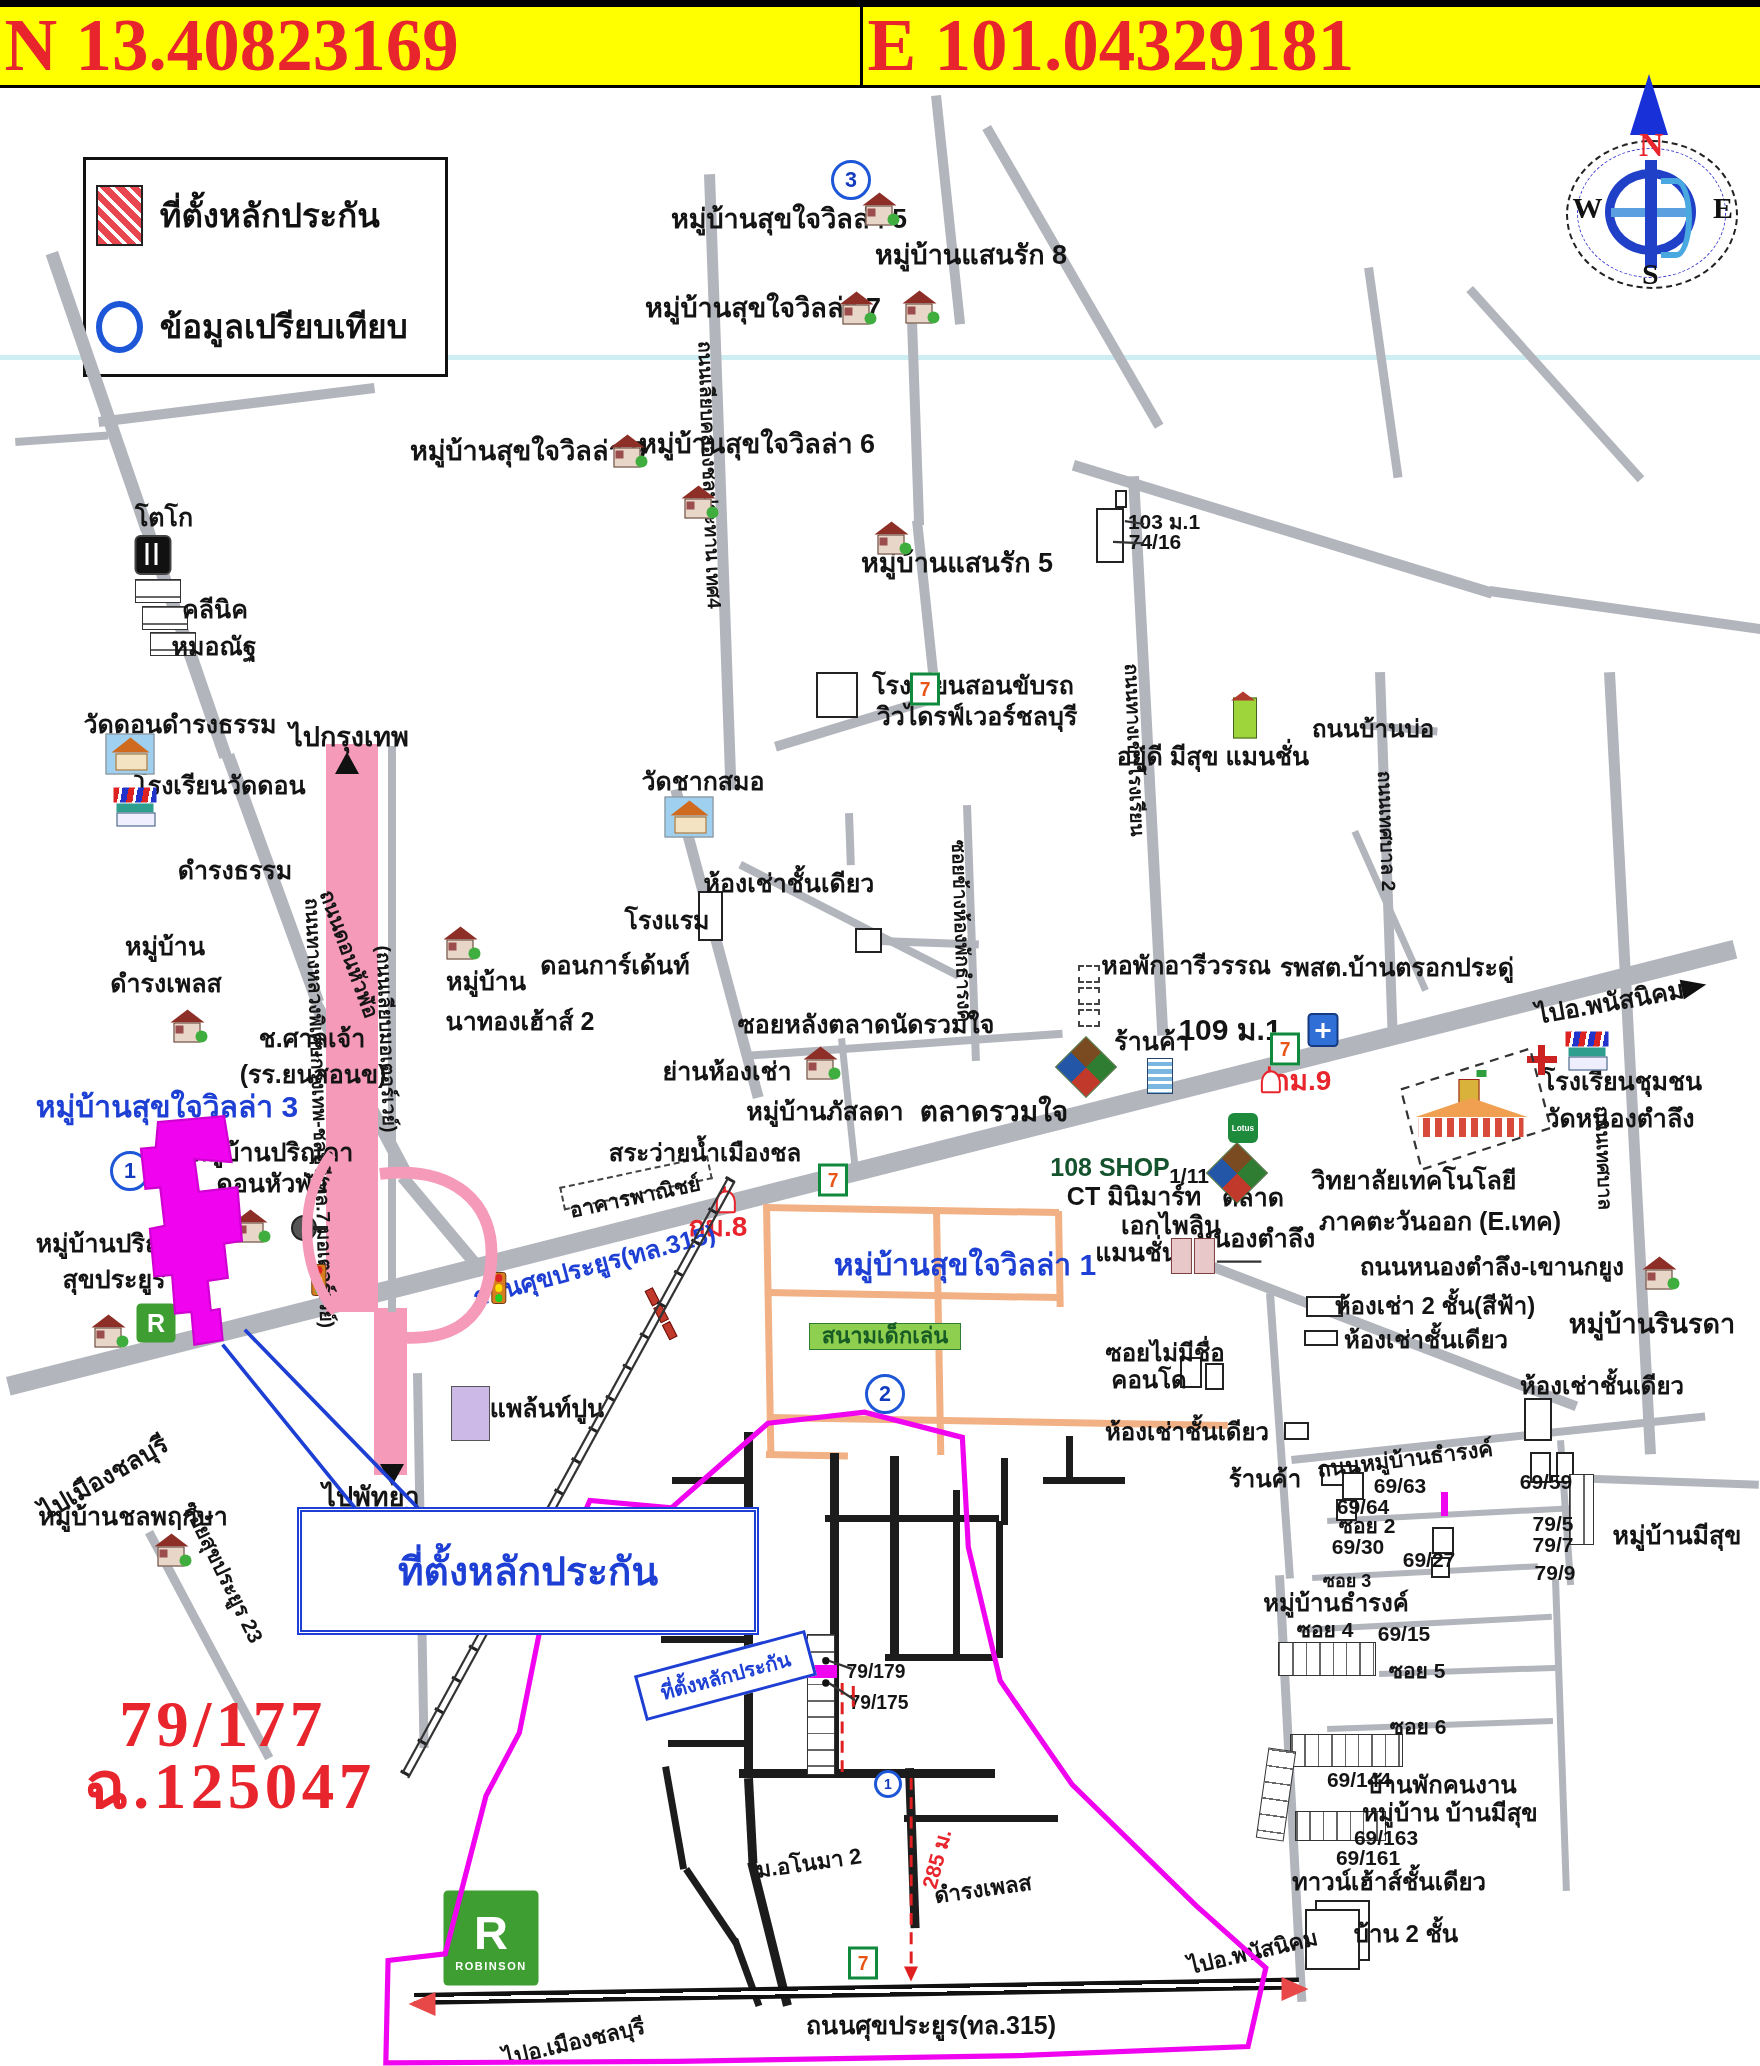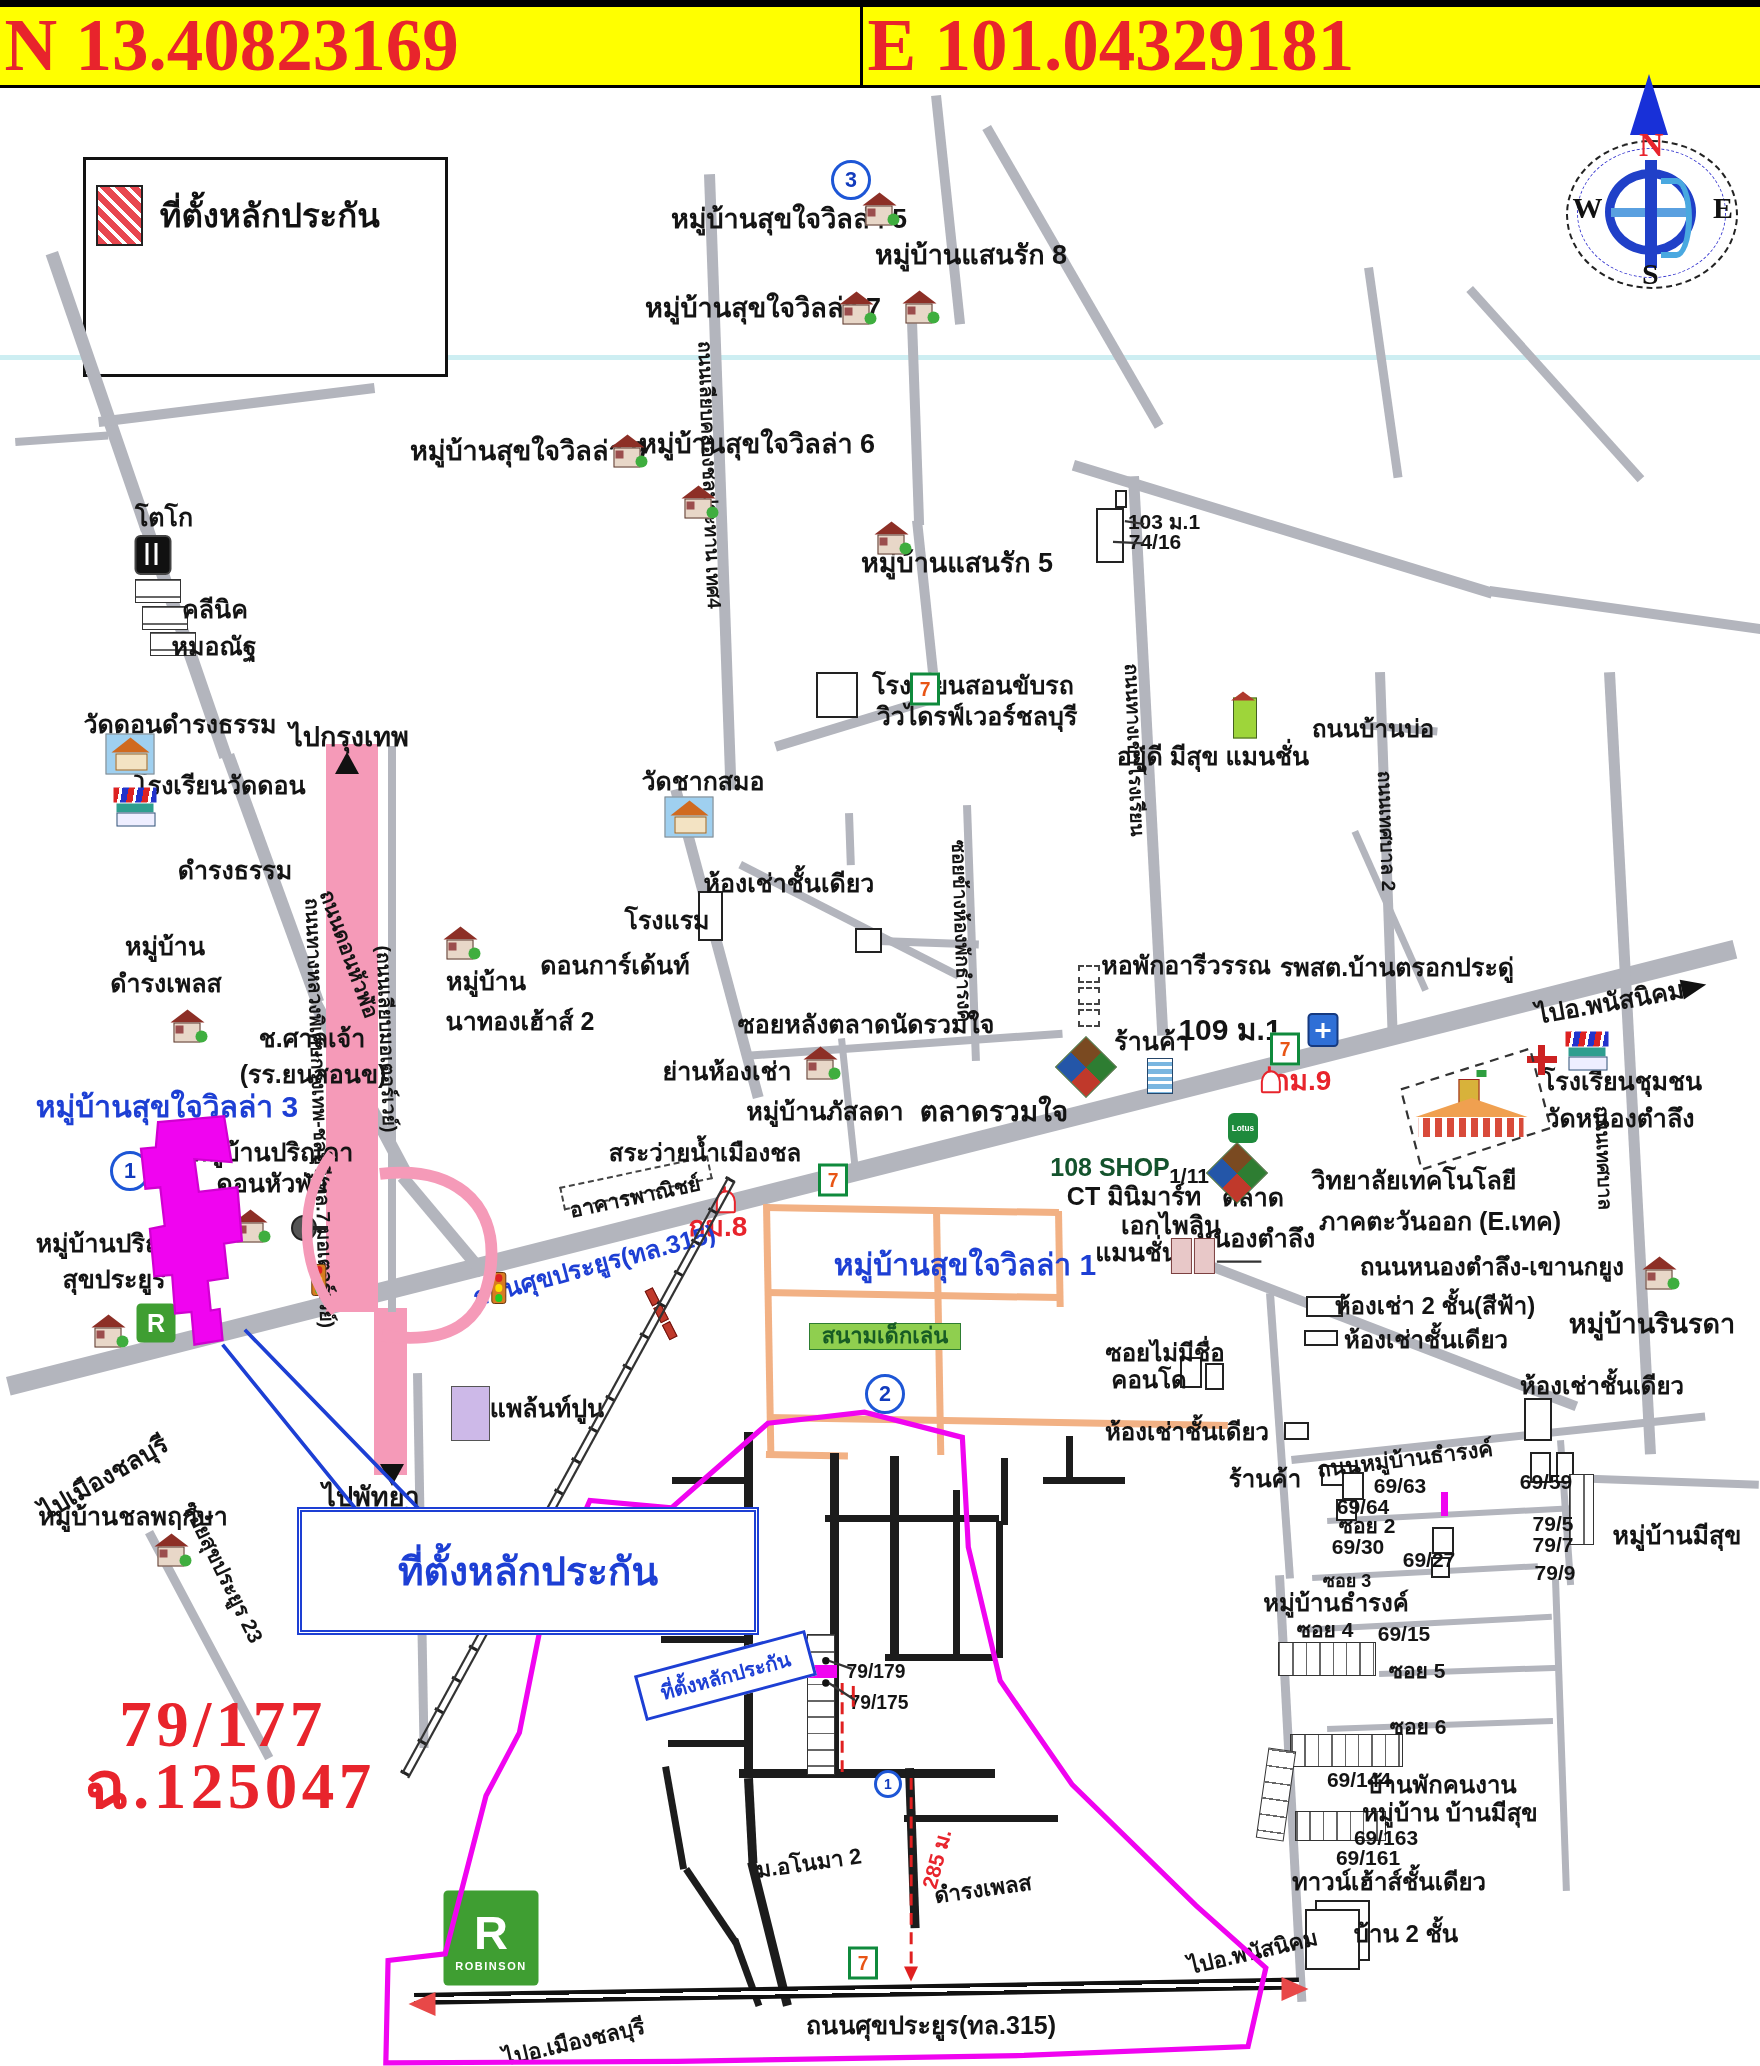--- a/index.html
+++ b/index.html
@@ -107,20 +107,24 @@
     <div class="bcell" id="bcell-n">N 13.40823169</div>
     <div class="bcell">E 101.04329181</div>
   </div>
 
   <div id="scanline"></div>
 
   <div id="legend">
     <div class="leg-row" style="top:25px">
       <div class="leg-swatch"></div>
       <div class="leg-text">ที่ตั้งหลักประกัน</div>
+    </div>
+    <div class="leg-row" style="top:140px">
+      <div class="leg-circle"></div>
+      <div class="leg-text">ข้อมูลเปรียบเทียบ</div>
     </div>
   </div>
 
   <div id="compass">
     <div class="cArrow"></div>
     <div class="cring1"></div>
     <div class="cring2"></div>
     <div class="cglobe"></div>
     <div class="cgh"></div>
     <div class="cgv"></div>

